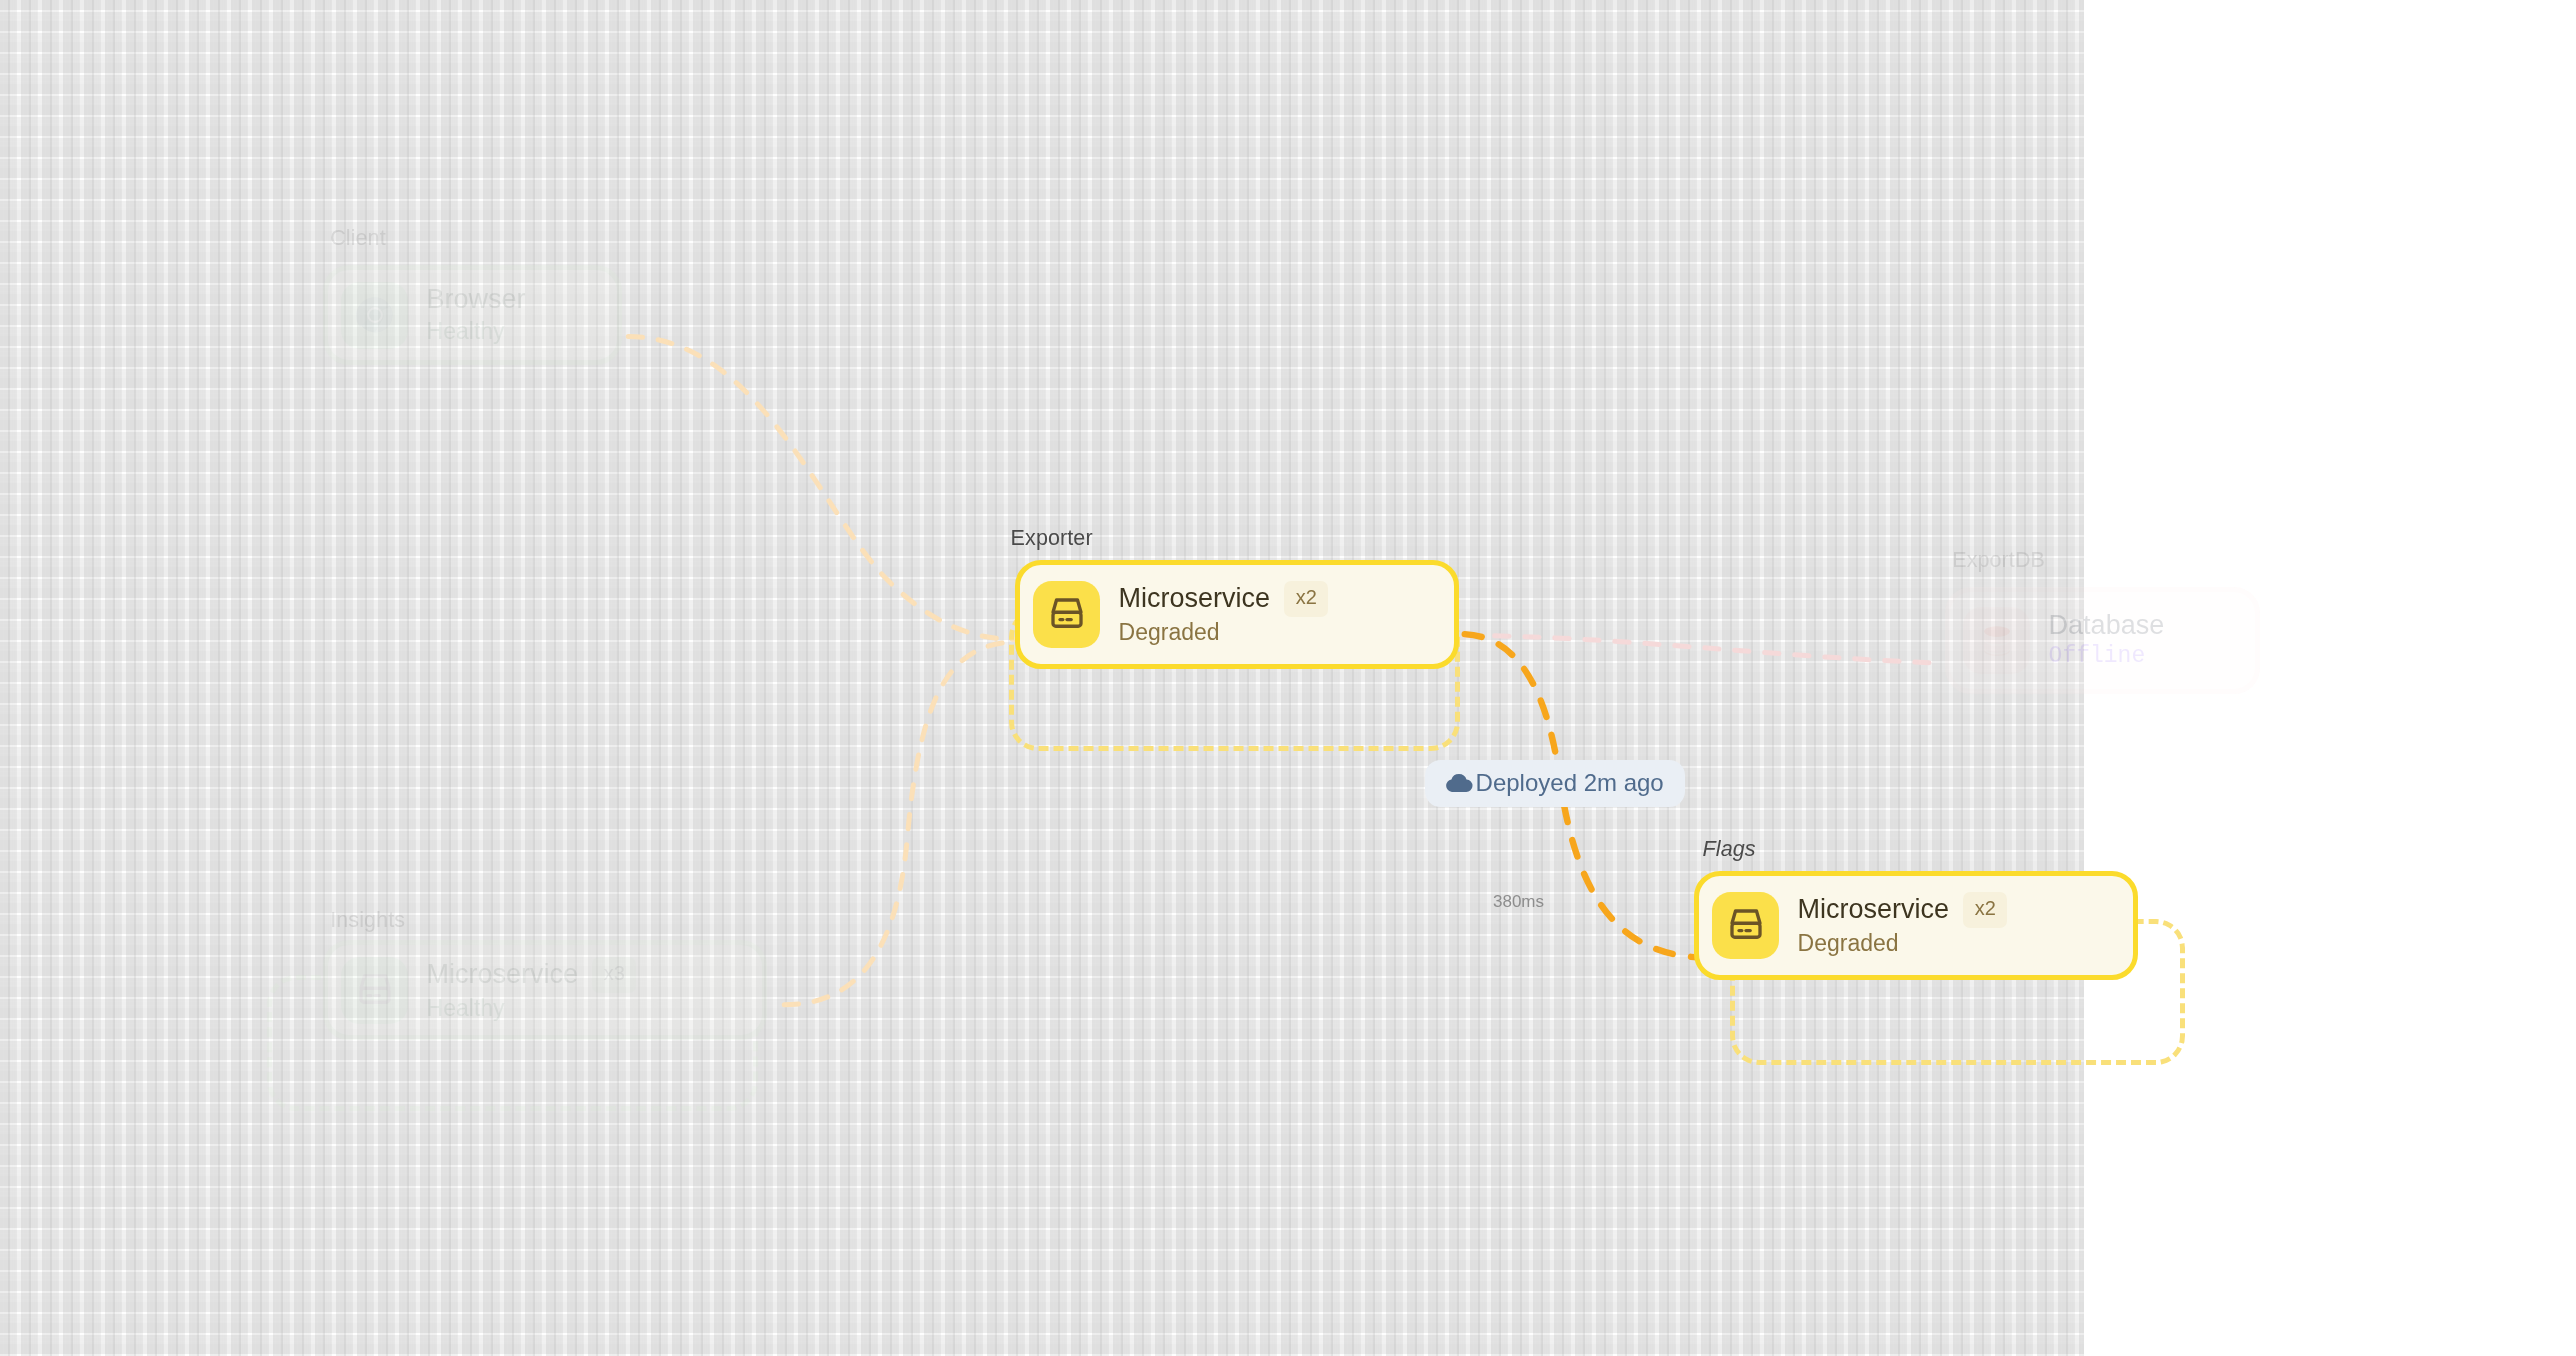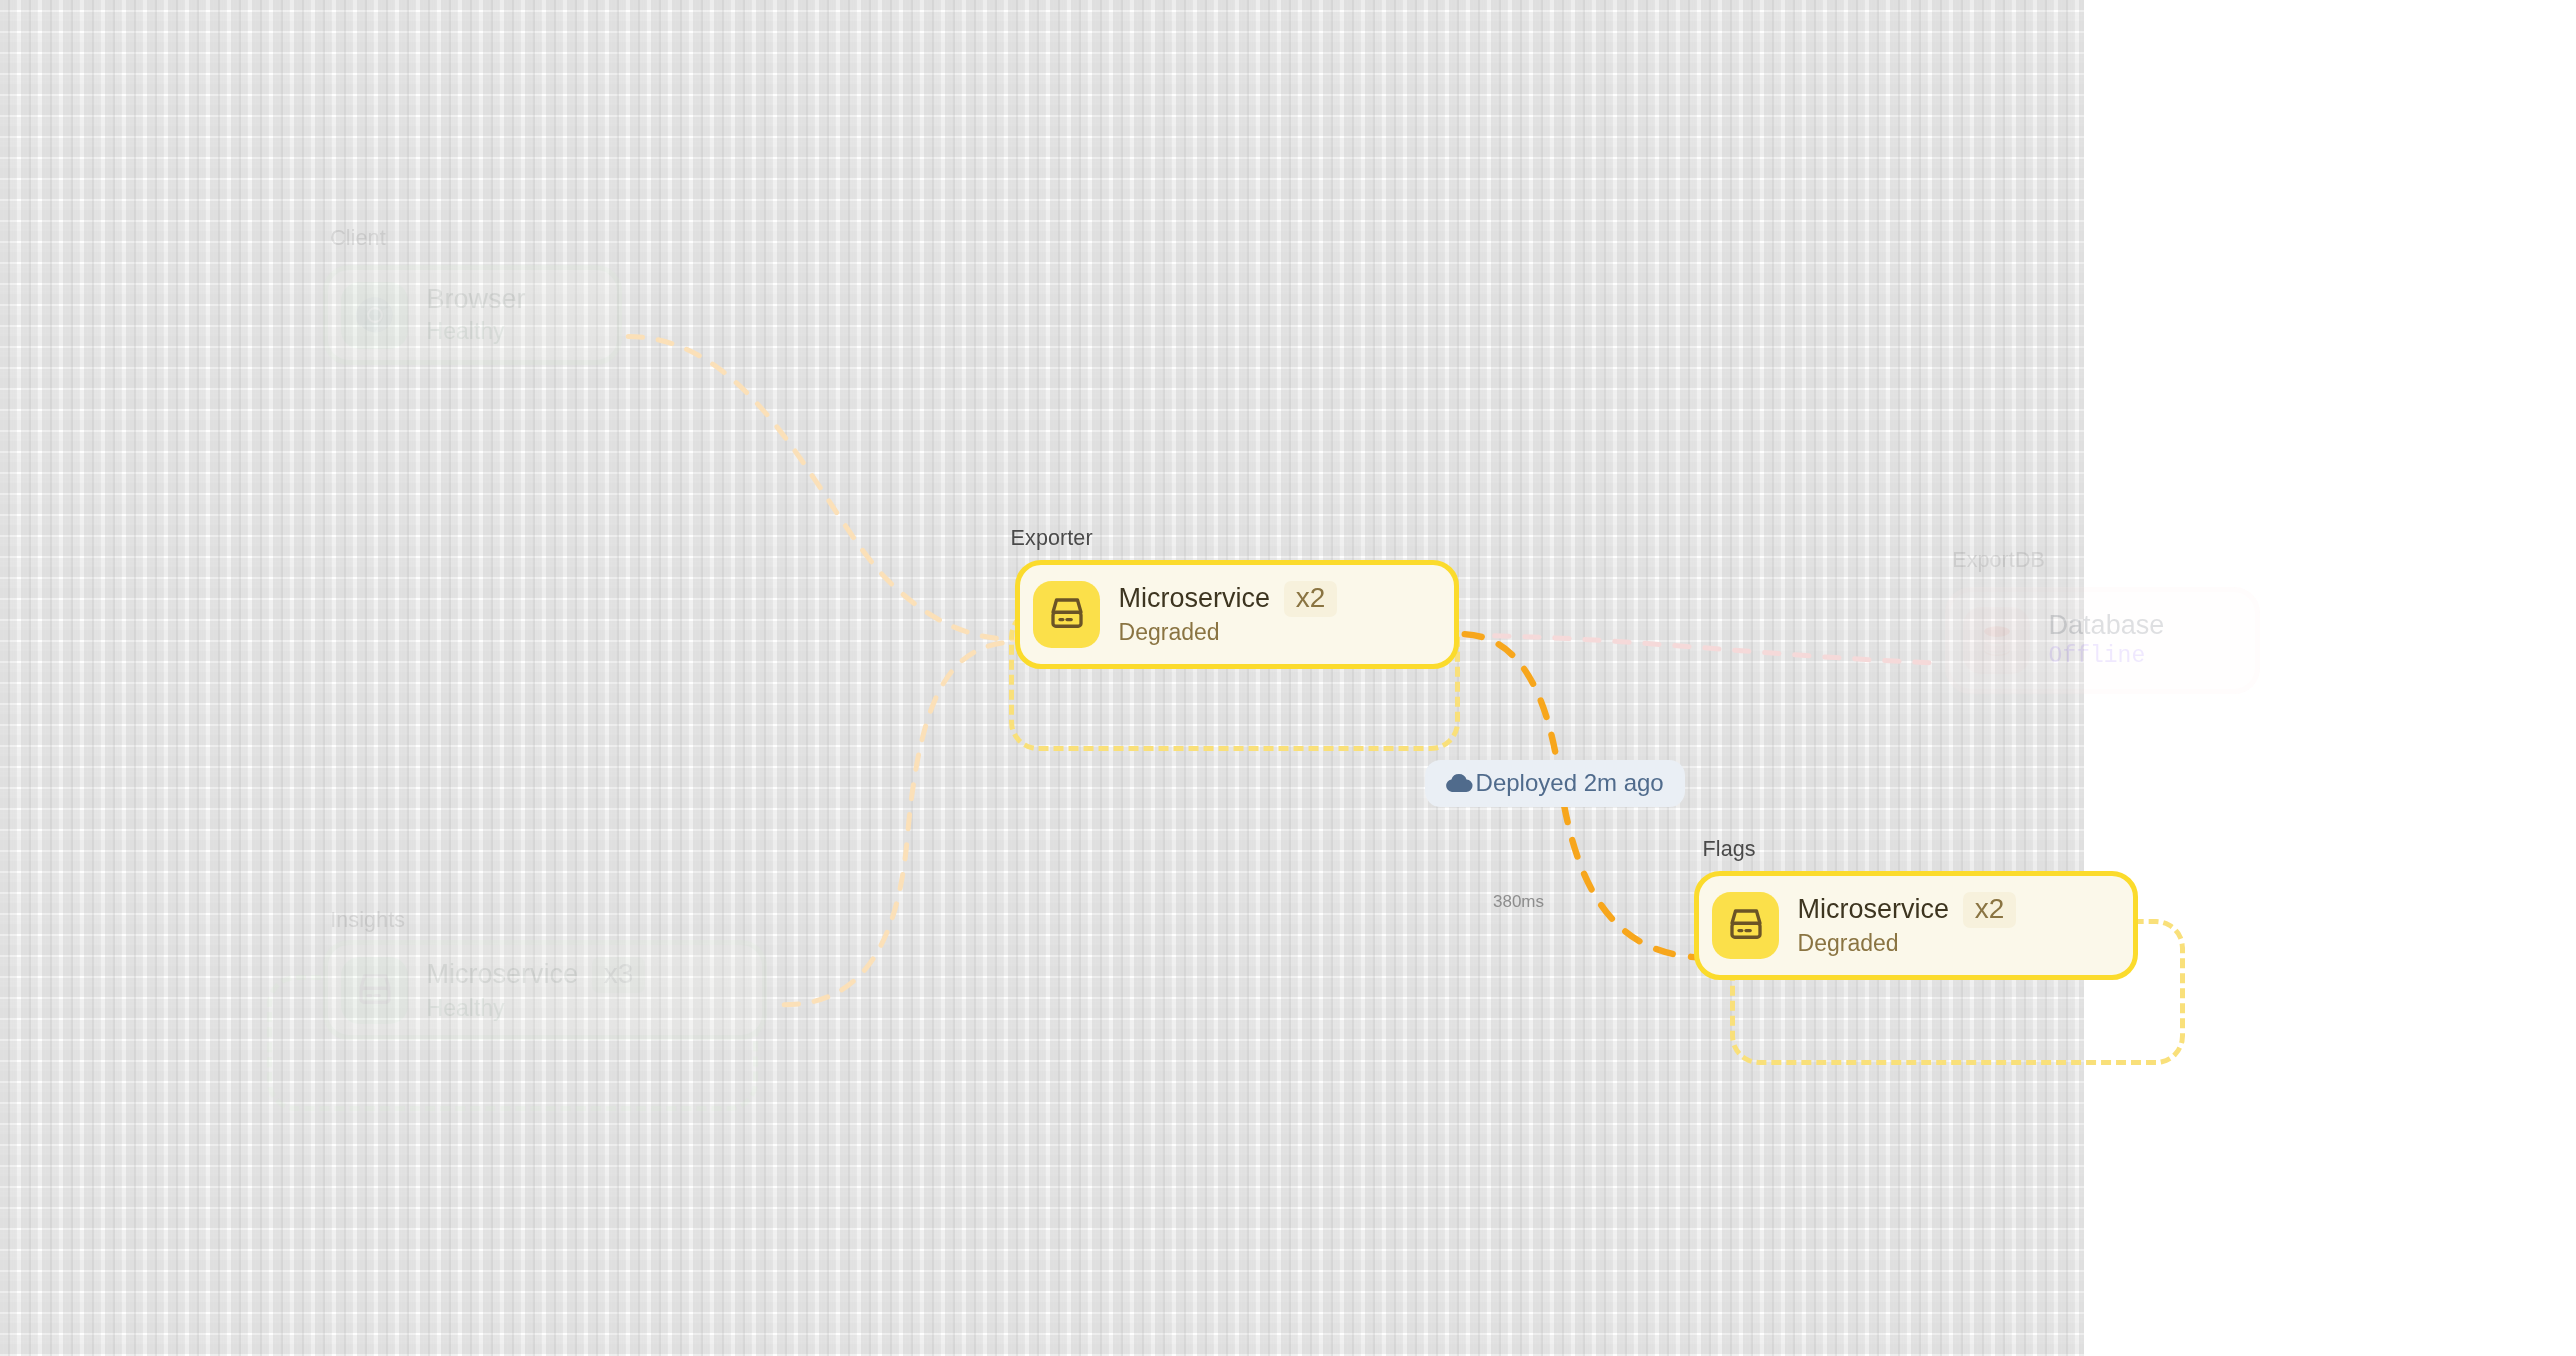--- a/index.html
+++ b/index.html
@@ -108,21 +108,21 @@
     display: flex;
     align-items: center;
     gap: 14.3px;
   }
   .node-title {
     font-size: 27px;
     line-height: 31.5px;
     white-space: nowrap;
   }
   .node-badge {
-    font-size: 28px;
+    font-size: 20px;
     line-height: 21.5px;
     padding: 6.4px 11.4px 7.9px 11.4px;
     border-radius: 7px;
     white-space: nowrap;
   }
   .node-status {
     font-size: 23px;
     line-height: 29px;
     white-space: nowrap;
   }
@@ -267,21 +267,21 @@
         <div class="node-title-row">
           <span class="node-title" style="color:#0f172a;">Database</span>
         </div>
         <div class="node-status" style="color:#8b5cf6;font-family:Liberation Mono, monospace;">Offline</div>
       </div>
     </div>
   </div>
 
   <div class="node-group" style="left:1694px; top:839px;">
 
-    <div class="node-label" style="left:8.6px; top:0px;">Flags</div>
+    <div class="node-label" style="left:8.6px; top:0px;font-style:italic;">Flags</div>
 
     <div class="group-outline" style="left:36px; top:80px; width:455px; height:146px;
                 border-color:#f9e07a;"></div>
 
     <div class="node-card" style="left:0px; top:31.5px; width:444px; height:109px;
                 background:#fbf8ea; border-color:#fbdb2c;">
       <div class="node-icon" style="background:#fbe04a;">
         <svg width="42" height="42" viewBox="0 0 24 24" fill="none" stroke="#6b5426" stroke-width="1.9" stroke-linecap="round" stroke-linejoin="round">
           <path d="M4 11 L6 4 h12 l2 7"></path>
           <rect x="4" y="11" width="16" height="8" rx="1.6"></rect>

